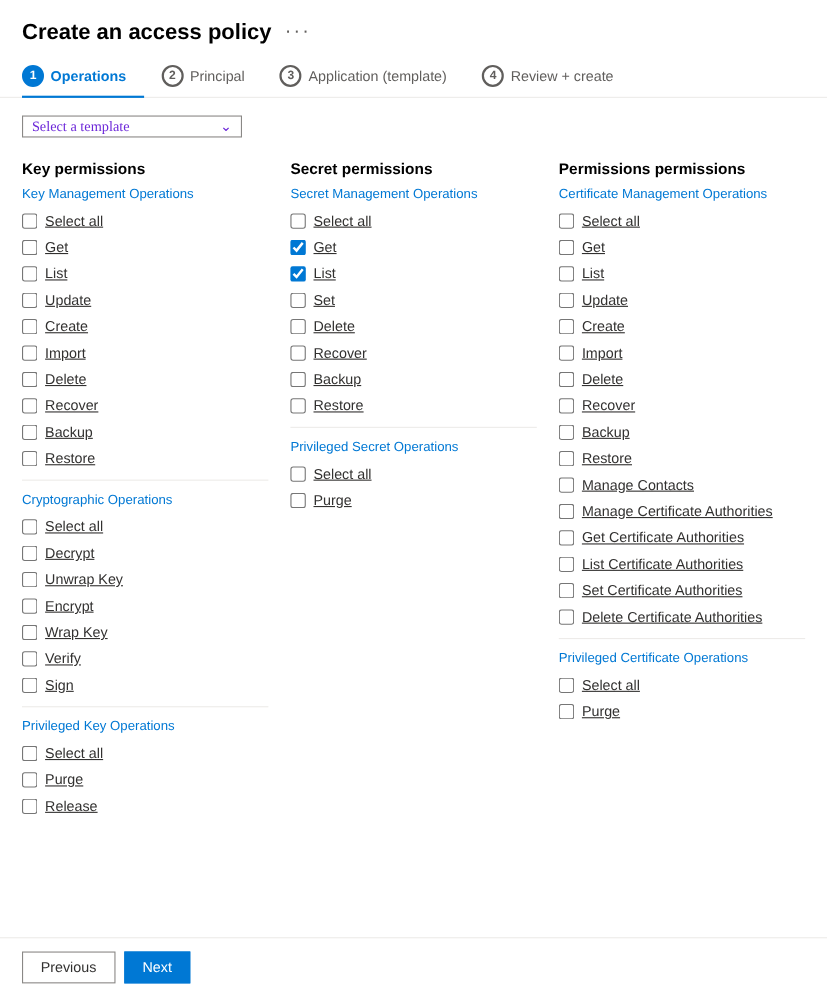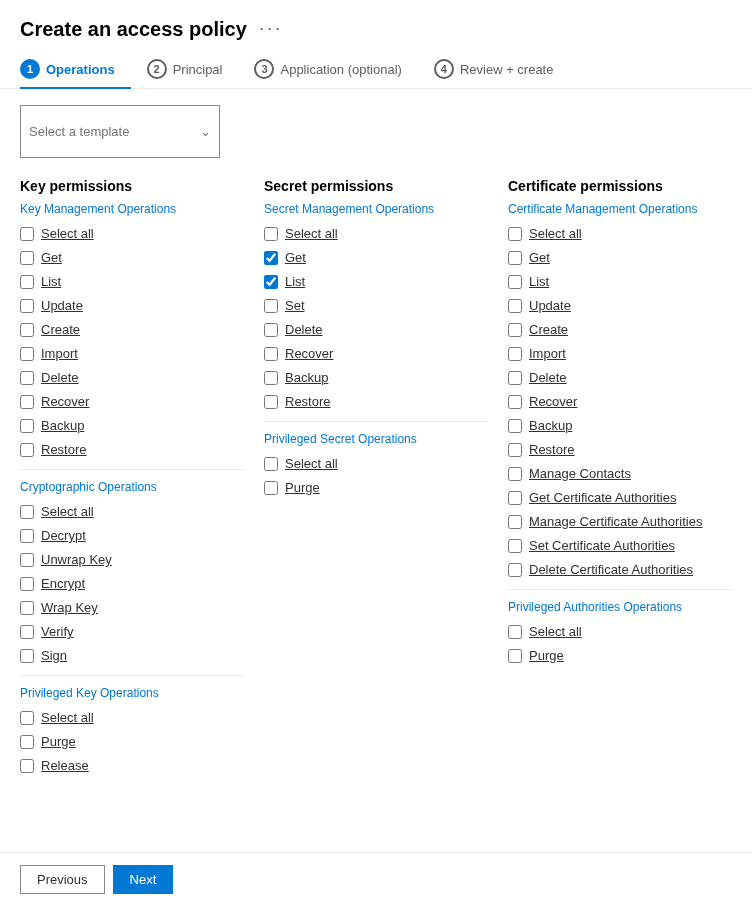--- a/index.html
+++ b/index.html
@@ -76,26 +76,27 @@
     .template-label {
       font-size: 12px;
       color: #323130;
       margin-bottom: 6px;
     }
     .template-dropdown {
       display: flex;
       align-items: center;
       justify-content: space-between;
       border: 1px solid #8a8886;
-      padding: 18px 8px;
+      padding: 1px 8px;
       width: 200px;
       cursor: pointer;
       font-size: 13px;
-      color: #737373;
+      color: #6d28d9;
       background: #fff;
+      font-family: Liberation Serif, serif;
     }
     .permissions-grid {
       display: grid;
       grid-template-columns: 1fr 1fr 1fr;
       gap: 0 20px;
     }
     .col-header {
       font-size: 14px;
       font-weight: 700;
       color: #000;
@@ -176,21 +177,21 @@
     <span>Operations</span>
   </div>
 
   <div class="nav-tab">
     <span class="tab-circle">2</span>
     <span>Principal</span>
   </div>
 
   <div class="nav-tab">
     <span class="tab-circle">3</span>
-    <span>Application (optional)</span>
+    <span>Application (template)</span>
   </div>
 
   <div class="nav-tab">
     <span class="tab-circle">4</span>
     <span>Review + create</span>
   </div>
 </nav>
 
 <div class="content">
   <div class="template-section">
@@ -337,21 +338,21 @@
         <input type="checkbox" style="">
         <label class="checkbox-label">Select all</label>
       </div>
       <div class="checkbox-item">
         <input type="checkbox" style="">
         <label class="checkbox-label">Purge</label>
       </div>
     </div>
 
     <div>
-      <div class="col-header">Certificate permissions</div>
+      <div class="col-header">Permissions permissions</div>
 
       <div class="section-header">Certificate Management Operations</div>
       <div class="checkbox-item">
         <input type="checkbox" style="">
         <label class="checkbox-label">Select all</label>
       </div>
       <div class="checkbox-item">
         <input type="checkbox" style="">
         <label class="checkbox-label">Get</label>
       </div>
@@ -386,37 +387,41 @@
       <div class="checkbox-item">
         <input type="checkbox" style="">
         <label class="checkbox-label">Restore</label>
       </div>
       <div class="checkbox-item">
         <input type="checkbox" style="">
         <label class="checkbox-label">Manage Contacts</label>
       </div>
       <div class="checkbox-item">
         <input type="checkbox" style="">
+        <label class="checkbox-label">Manage Certificate Authorities</label>
+      </div>
+      <div class="checkbox-item">
+        <input type="checkbox" style="">
         <label class="checkbox-label">Get Certificate Authorities</label>
       </div>
       <div class="checkbox-item">
         <input type="checkbox" style="">
-        <label class="checkbox-label">Manage Certificate Authorities</label>
+        <label class="checkbox-label">List Certificate Authorities</label>
       </div>
       <div class="checkbox-item">
         <input type="checkbox" style="">
         <label class="checkbox-label">Set Certificate Authorities</label>
       </div>
       <div class="checkbox-item">
         <input type="checkbox" style="">
         <label class="checkbox-label">Delete Certificate Authorities</label>
       </div>
       <hr class="divider">
 
-      <div class="section-header">Privileged Authorities Operations</div>
+      <div class="section-header">Privileged Certificate Operations</div>
       <div class="checkbox-item">
         <input type="checkbox" style="">
         <label class="checkbox-label">Select all</label>
       </div>
       <div class="checkbox-item">
         <input type="checkbox" style="">
         <label class="checkbox-label">Purge</label>
       </div>
     </div>
   </div>

